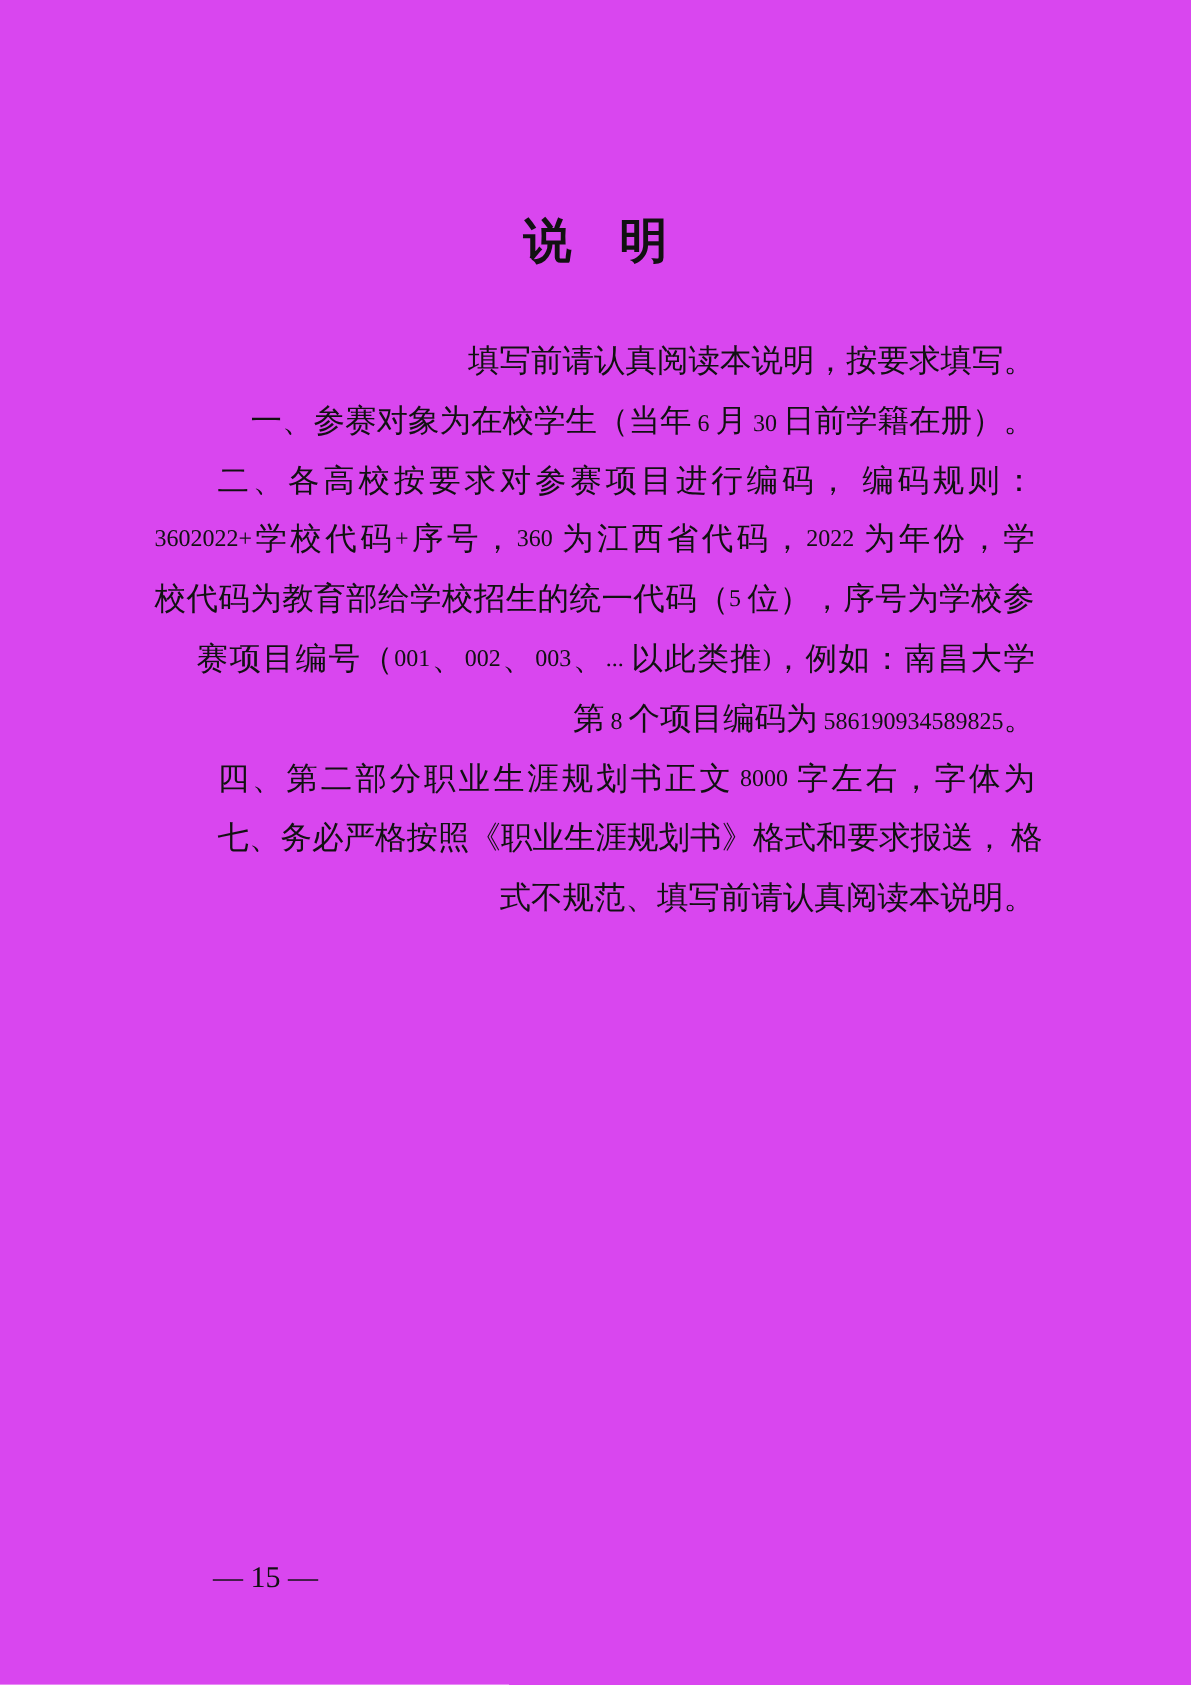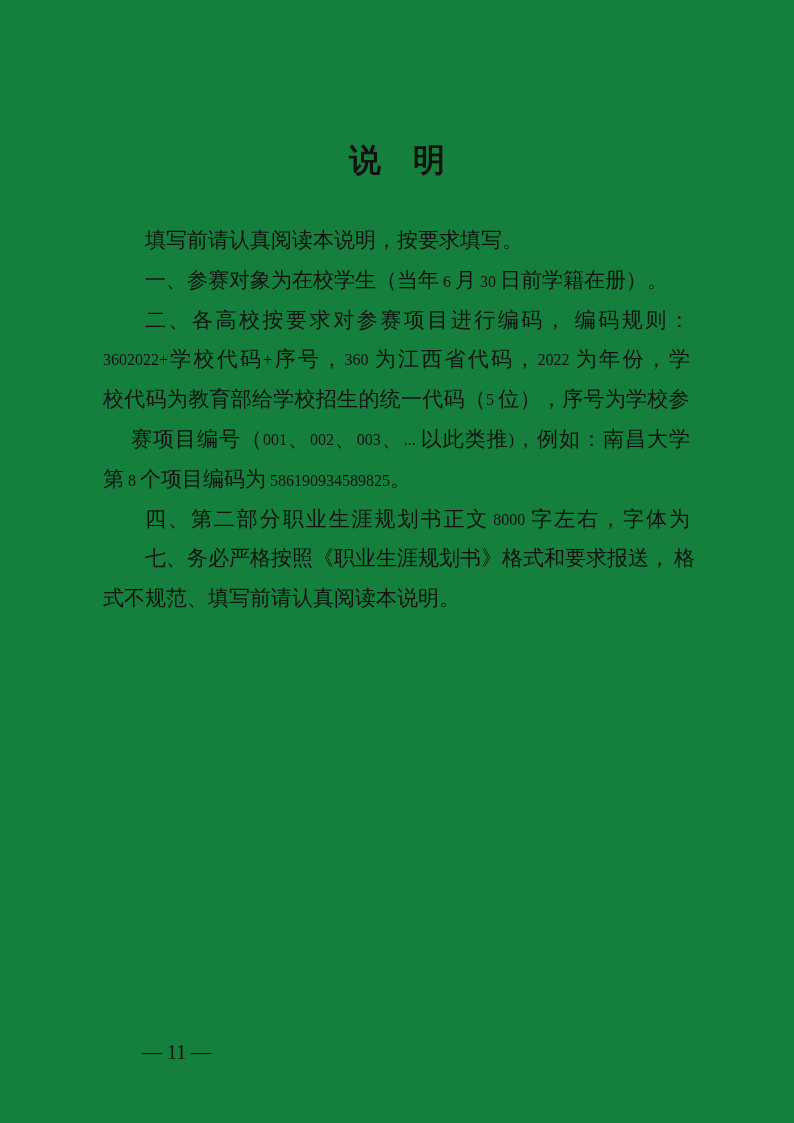--- a/index.html
+++ b/index.html
@@ -9,21 +9,21 @@
     height: 1123px;
     position: relative;
     font-family: "Liberation Serif", "DejaVu Serif", serif;
     color: #111111;
     overflow: hidden;
   }
   .page {
     position: absolute;
     left: 0; top: 0;
     width: 794px; height: 1123px;
-    background: #15803d;
+    background: #d946ef;
   }
   .doc-title {
     position: absolute;
     top: 141px;
     left: 0;
     width: 794px;
     text-align: center;
     font-size: 32px;
     line-height: 38px;
     font-weight: bold;
@@ -34,20 +34,21 @@
     position: absolute;
     left: 103px;
     top: 221px;
     width: 587px;
   }
   .line {
     height: 39.8px;
     line-height: 39.8px;
     font-size: 21px;
     white-space: pre;
+    text-align: right;
   }
   .line span { white-space: pre; }
   .line.fill {
     display: flex;
     justify-content: space-between;
   }
   .lat { font-size: 16px; }
   .ind1 { padding-left: 28px; }
   .ind2 { padding-left: 42px; }
   .page-footer {
@@ -73,16 +74,16 @@
       <div class="line ind0 fill"><span class="lat">3602022+</span><span>学</span><span>校</span><span>代</span><span>码</span><span class="lat">+</span><span>序</span><span>号</span><span>，</span><span class="lat">360 </span><span>为</span><span>江</span><span>西</span><span>省</span><span>代</span><span>码</span><span>，</span><span class="lat">2022 </span><span>为</span><span>年</span><span>份</span><span>，</span><span>学</span></div>
       <div class="line ind0 fill"><span>校</span><span>代</span><span>码</span><span>为</span><span>教</span><span>育</span><span>部</span><span>给</span><span>学</span><span>校</span><span>招</span><span>生</span><span>的</span><span>统</span><span>一</span><span>代</span><span>码</span><span>（</span><span class="lat">5 </span><span>位</span><span>）</span><span>，</span><span>序</span><span>号</span><span>为</span><span>学</span><span>校</span><span>参</span></div>
       <div class="line ind1 fill"><span>赛</span><span>项</span><span>目</span><span>编</span><span>号</span><span>（</span><span class="lat">001</span><span>、</span><span class="lat">002</span><span>、</span><span class="lat">003</span><span>、</span><span class="lat">... </span><span>以</span><span>此</span><span>类</span><span>推</span><span class="lat">)</span><span>，</span><span>例</span><span>如</span><span>：</span><span>南</span><span>昌</span><span>大</span><span>学</span></div>
       <div class="line ind0">第<span class="lat"> 8 </span>个项目编码为<span class="lat"> 586190934589825</span>。</div>
       <div class="line ind2 fill"><span>四</span><span>、</span><span>第</span><span>二</span><span>部</span><span>分</span><span>职</span><span>业</span><span>生</span><span>涯</span><span>规</span><span>划</span><span>书</span><span>正</span><span>文</span><span class="lat"> 8000 </span><span>字</span><span>左</span><span>右</span><span>，</span><span>字</span><span>体</span><span>为</span></div>
       <div class="line ind2 fill"><span>七</span><span>、</span><span>务</span><span>必</span><span>严</span><span>格</span><span>按</span><span>照</span><span>《</span><span>职</span><span>业</span><span>生</span><span>涯</span><span>规</span><span>划</span><span>书</span><span>》</span><span>格</span><span>式</span><span>和</span><span>要</span><span>求</span><span>报</span><span>送</span><span>，</span><span class="lat"> </span><span>格</span></div>
       <div class="line ind0">式不规范、填写前请认真阅读本说明。</div>
     </div>
 
   <div class="page-footer">
-    <span>— 11 —</span>
+    <span>— 15 —</span>
   </div>
 
 </div>
 
 </body></html>

